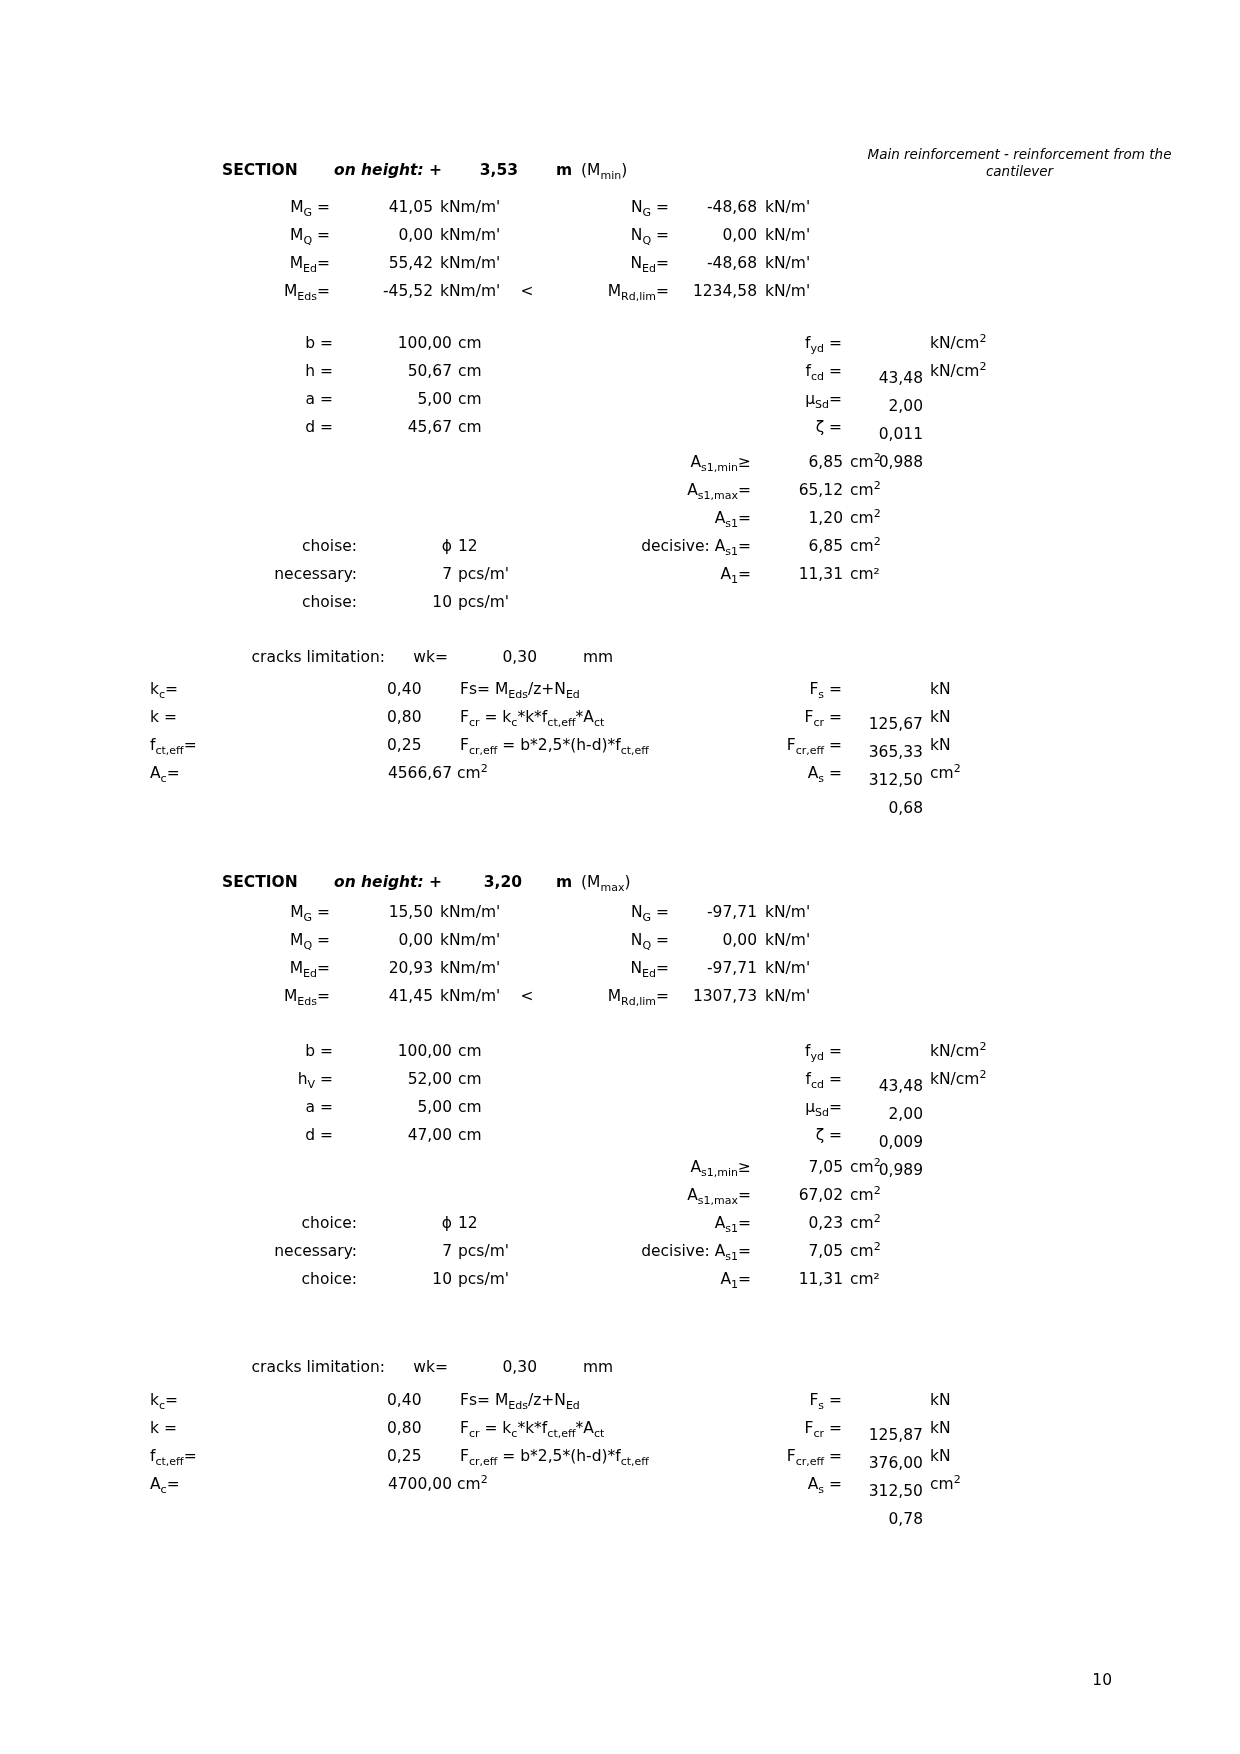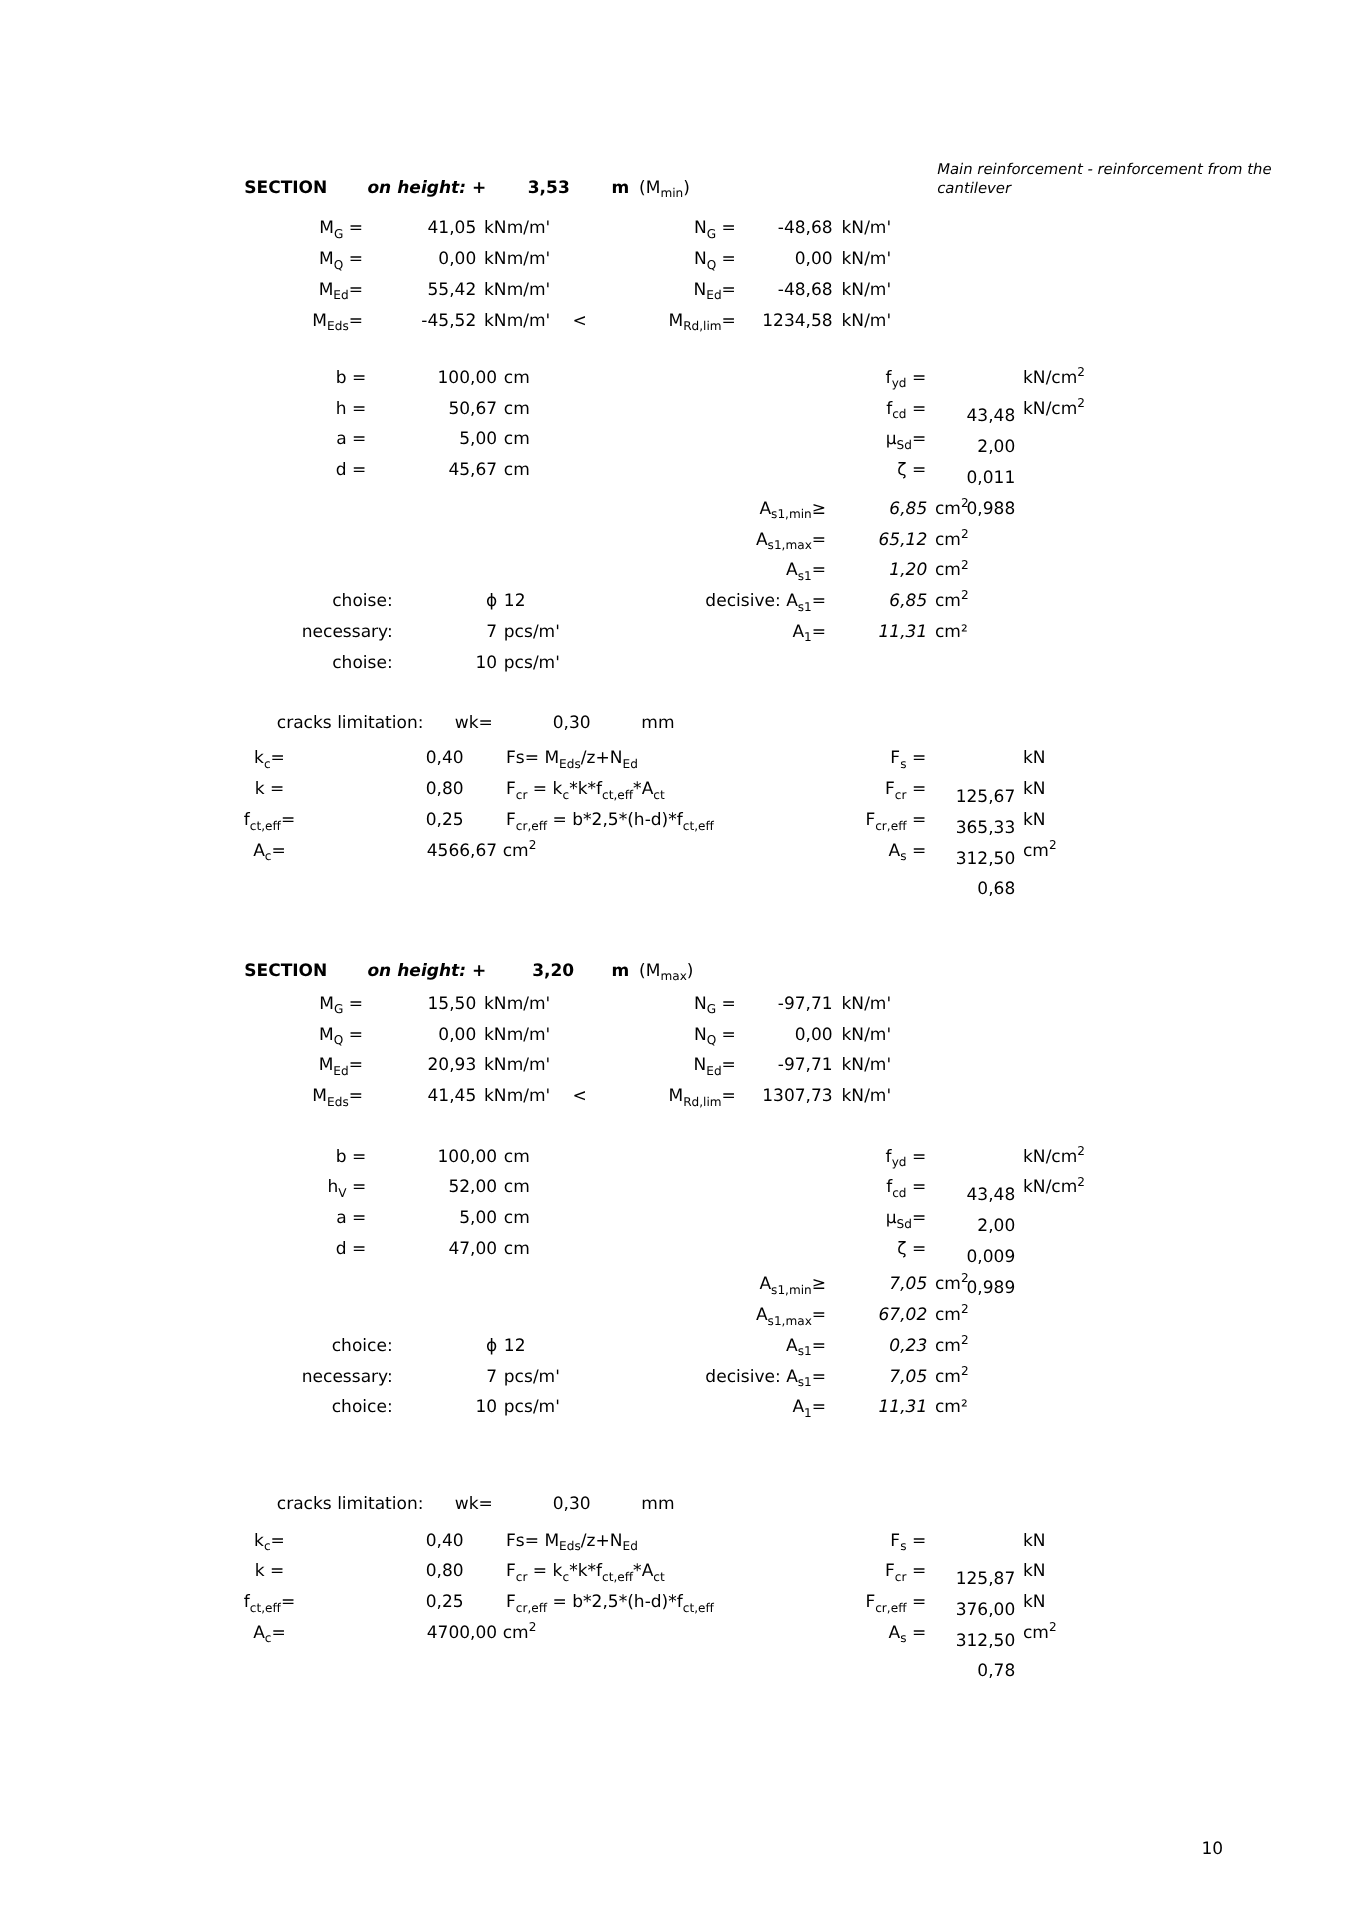--- a/index.html
+++ b/index.html
@@ -21,40 +21,40 @@
   
   .lblG{width:183px;text-align:right;}
   .valG{width:119px;text-align:right;}
   .unitG{padding-left:6px;}
   
   .lblM{width:142px;text-align:right;}
   .valM{width:81px;text-align:right;margin-top:35px;}
   .unitM{padding-left:7px;}
   
   .lblS{width:151px;text-align:right;}
-  .valS{width:92px;text-align:right;font-style:italic;}
+  .valS{width:92px;text-align:right;}
   .unitS{padding-left:7px;}
   
   .lblH{width:207px;text-align:right;}
   .valH{width:95px;text-align:right;}
   .unitH{padding-left:6px;}
   
   .ct1{width:235px;text-align:right;}
   .ct2{width:63px;text-align:right;}
   .ct3{width:89px;text-align:right;}
   .ct4{padding-left:46px;}
   
-  .lblK{width:190px;text-align:center;}
+  .lblK{width:190px;text-align:left;}
   .valK{padding-left:7px;margin-left:40px;}
   .valAc{width:112px;text-align:right;}
   .unitAc{padding-left:5px;}
   .hdrT{font-weight:bold;}
   .hdrI{font-weight:bold;font-style:italic;}
   .hv{font-weight:bold;text-align:right;width:80px;}
-  .note{position:absolute;width:335px;font-size:13.5px;font-style:italic;line-height:17px;}
+  .note{position:absolute;width:335px;font-size:13.5px;font-style:italic;line-height:17px;text-align:center;}
   .pageno{position:absolute;width:50px;text-align:right;height:28px;line-height:28px;}
 </style>
 </head>
 <body>
 
 <div class="page">
 
   <div class="b" style="left:0;top:156px;width:1240px;height:28px;line-height:28px">
     <span class="b hdrT" style="left:222px">SECTION</span>
     <span class="b hdrI" style="left:334px">on height: +</span>

